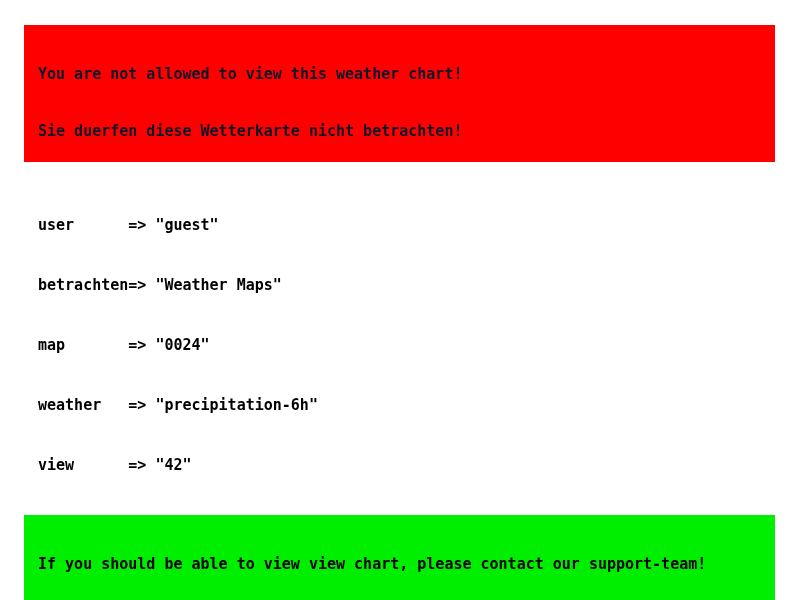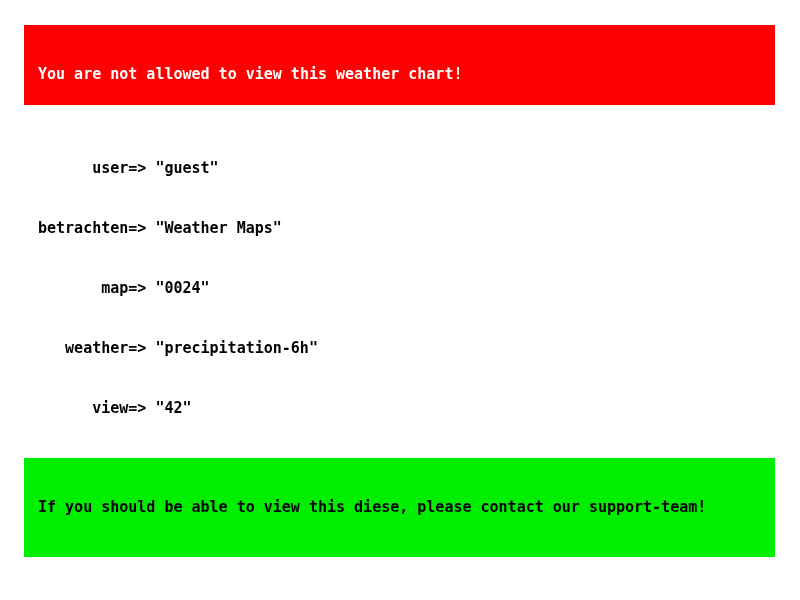--- a/index.html
+++ b/index.html
@@ -20,53 +20,53 @@
     box-sizing: border-box;
     width: 751px;
     margin-left: 24px;
     padding: 2px 0 2px 14px;
     line-height: 19px;
     white-space: pre;
   }
   .banner-error {
     margin-top: 25px;
     background: #ff0000;
-    color: #ffffff;
+    color: #0f172a;
   }
   .banner-info {
     margin-top: 20px;
     background: #00ee00;
     color: #000000;
   }
   .kv-block {
     margin: 13px 0 0 38px;
     line-height: 20px;
     white-space: pre;
   }
   .kv-key {
     display: inline-block;
     width: 10ch;
-    text-align: right;
   }
   .kv-arrow {
     display: inline-block;
     width: 3ch;
   }
 </style>
 </head>
 <body>
 
 <div class="banner banner-error">
   <div>You are not allowed to view this weather chart!</div>
+  <div>Sie duerfen diese Wetterkarte nicht betrachten!</div>
 </div>
 
 <div class="kv-block">
   <div><span class="kv-key">user</span><span class="kv-arrow">=&gt;</span><span>"guest"</span></div>
   <div><span class="kv-key">betrachten</span><span class="kv-arrow">=&gt;</span><span>"Weather Maps"</span></div>
   <div><span class="kv-key">map</span><span class="kv-arrow">=&gt;</span><span>"0024"</span></div>
   <div><span class="kv-key">weather</span><span class="kv-arrow">=&gt;</span><span>"precipitation-6h"</span></div>
   <div><span class="kv-key">view</span><span class="kv-arrow">=&gt;</span><span>"42"</span></div>
 </div>
 
 <div class="banner banner-info">
-  <div>If you should be able to view this diese, please contact our support-team!</div>
+  <div>If you should be able to view view chart, please contact our support-team!</div>
   
 </div>
 
 </body></html>

